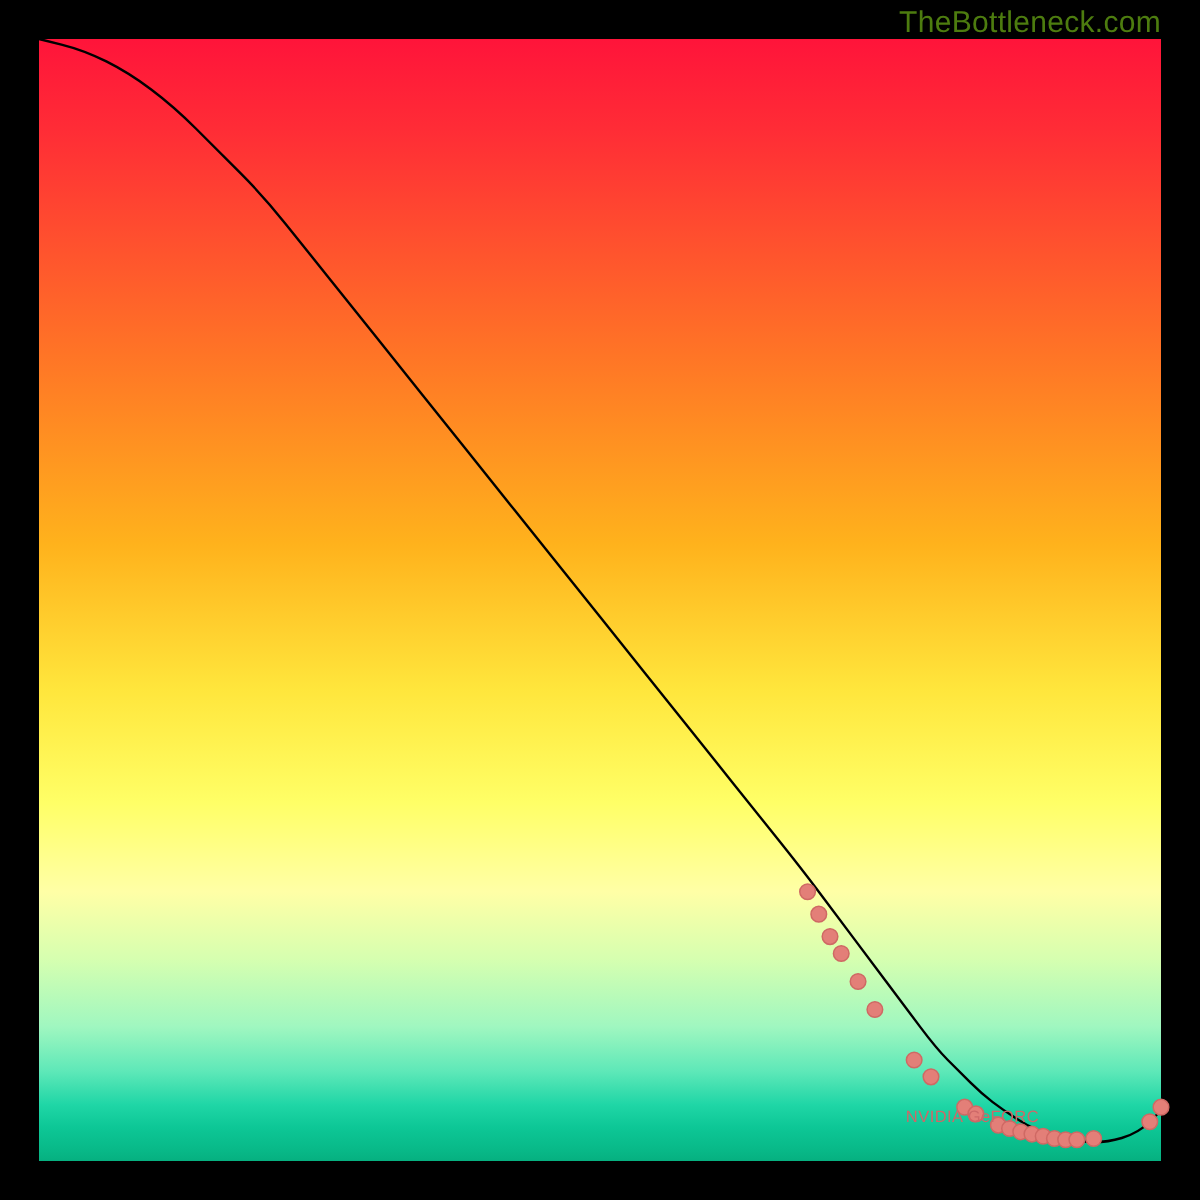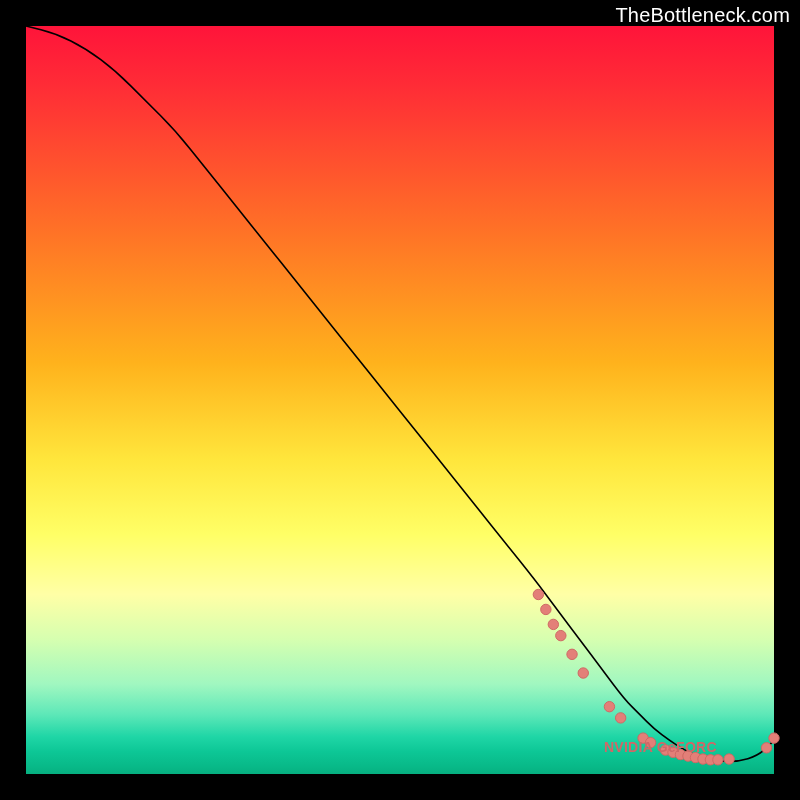--- a/index.html
+++ b/index.html
@@ -31,40 +31,40 @@
       #5ee8b8 92%,
       #1fd6a6 95%,
       #0dc796 97%,
       #08b988 99%,
       #06b080 100%
     );
   }
   .watermark {
     position: absolute;
     top: 4px;
-    right: 10px;
-    color: #ffffff;
+    right: 26px;
+    color: #4d7c0f;
     font-size: 20px;
     font-weight: 500;
     letter-spacing: 0.2px;
     user-select: none;
   }
   svg.plot {
     position: absolute;
     left: 26px;
     top: 26px;
     width: 748px;
     height: 748px;
     overflow: visible;
   }
   .badge-label {
     position: absolute;
     color: #ce6868;
-    font-size: 14px;
-    font-weight: 700;
+    font-size: 11px;
+    font-weight: 400;
     letter-spacing: 0.3px;
     white-space: nowrap;
     pointer-events: none;
   }
 </style>
 </head>
 <body>
 
 <div class="frame"></div>
 

